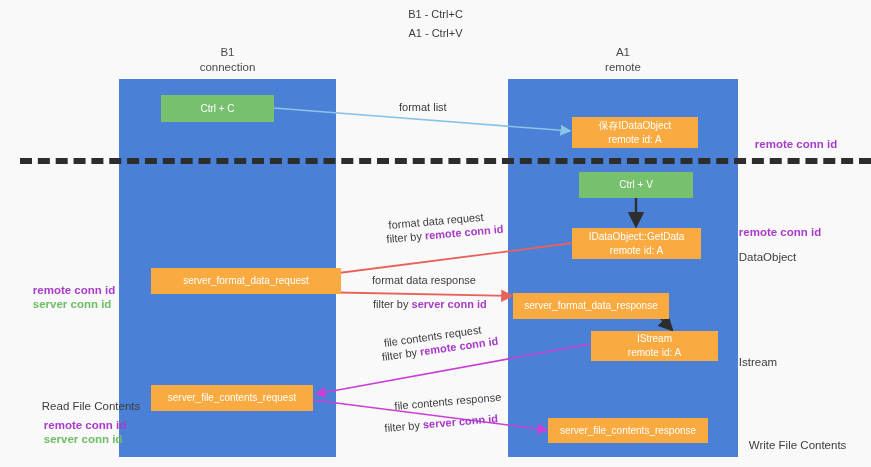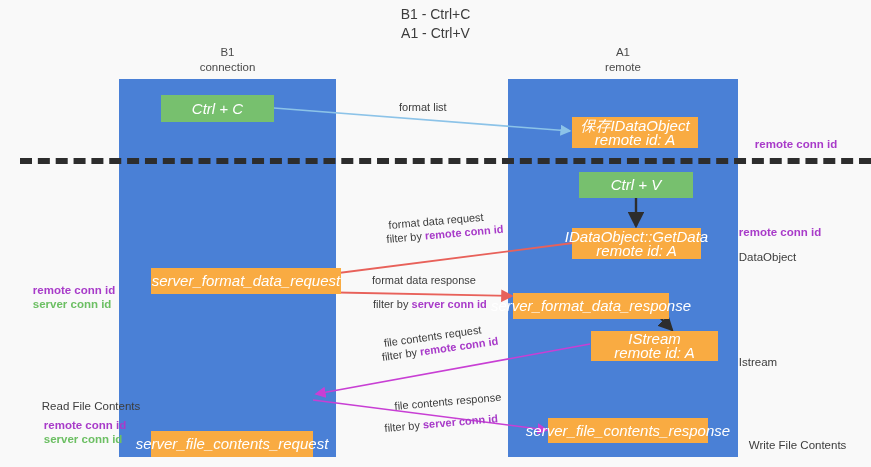--- a/index.html
+++ b/index.html
@@ -14,21 +14,21 @@
     background: #f9f9f9;
     font-family: "Liberation Sans", sans-serif;
     overflow: hidden;
   }
   .title {
     position: absolute;
     top: 5px;
     left: 0;
     width: 871px;
     text-align: center;
-    font-size: 14px;
+    font-size: 11px;
     color: #3c3c3c;
     line-height: 19px;
     white-space: pre;
   }
   .col {
     position: absolute;
     background: #4a80d6;
   }
   #col-b1 { left: 119px; top: 79px; width: 217px; height: 378px; }
   #col-a1 { left: 508px; top: 79px; width: 230px; height: 378px; }
@@ -54,25 +54,24 @@
   }
 
   .box {
     position: absolute;
     box-sizing: border-box;
     display: flex;
     flex-direction: column;
     align-items: center;
     justify-content: center;
     color: #ffffff;
-    font-size: 15px;
+    font-size: 10px;
     line-height: 14px;
     text-align: center;
     z-index: 5;
-    font-style: italic;
   }
   .box.green { background: #77c06e; }
   .box.orange { background: #f9ab42; }
 
   .lbl {
     position: absolute;
     font-size: 11.5px;
     line-height: 15px;
     white-space: pre;
     z-index: 6;
@@ -171,21 +170,21 @@
 
   <div class="box orange" style="left:513px; top:293px; width:156px; height:26px;">
     <span>server_format_data_response</span>
   </div>
 
   <div class="box orange" style="left:591px; top:331px; width:127px; height:30px;">
     <span>IStream</span>
     <span>remote id: A</span>
   </div>
 
-  <div class="box orange" style="left:151px; top:385px; width:162px; height:26px;margin-top:46px;">
+  <div class="box orange" style="left:151px; top:385px; width:162px; height:26px;">
     <span>server_file_contents_request</span>
   </div>
 
   <div class="box orange" style="left:548px; top:418px; width:160px; height:25px;">
     <span>server_file_contents_response</span>
   </div>
 
   <div class="edgelbl" style="left:399px; top:101px;">
     <span>format list</span>
   </div>

